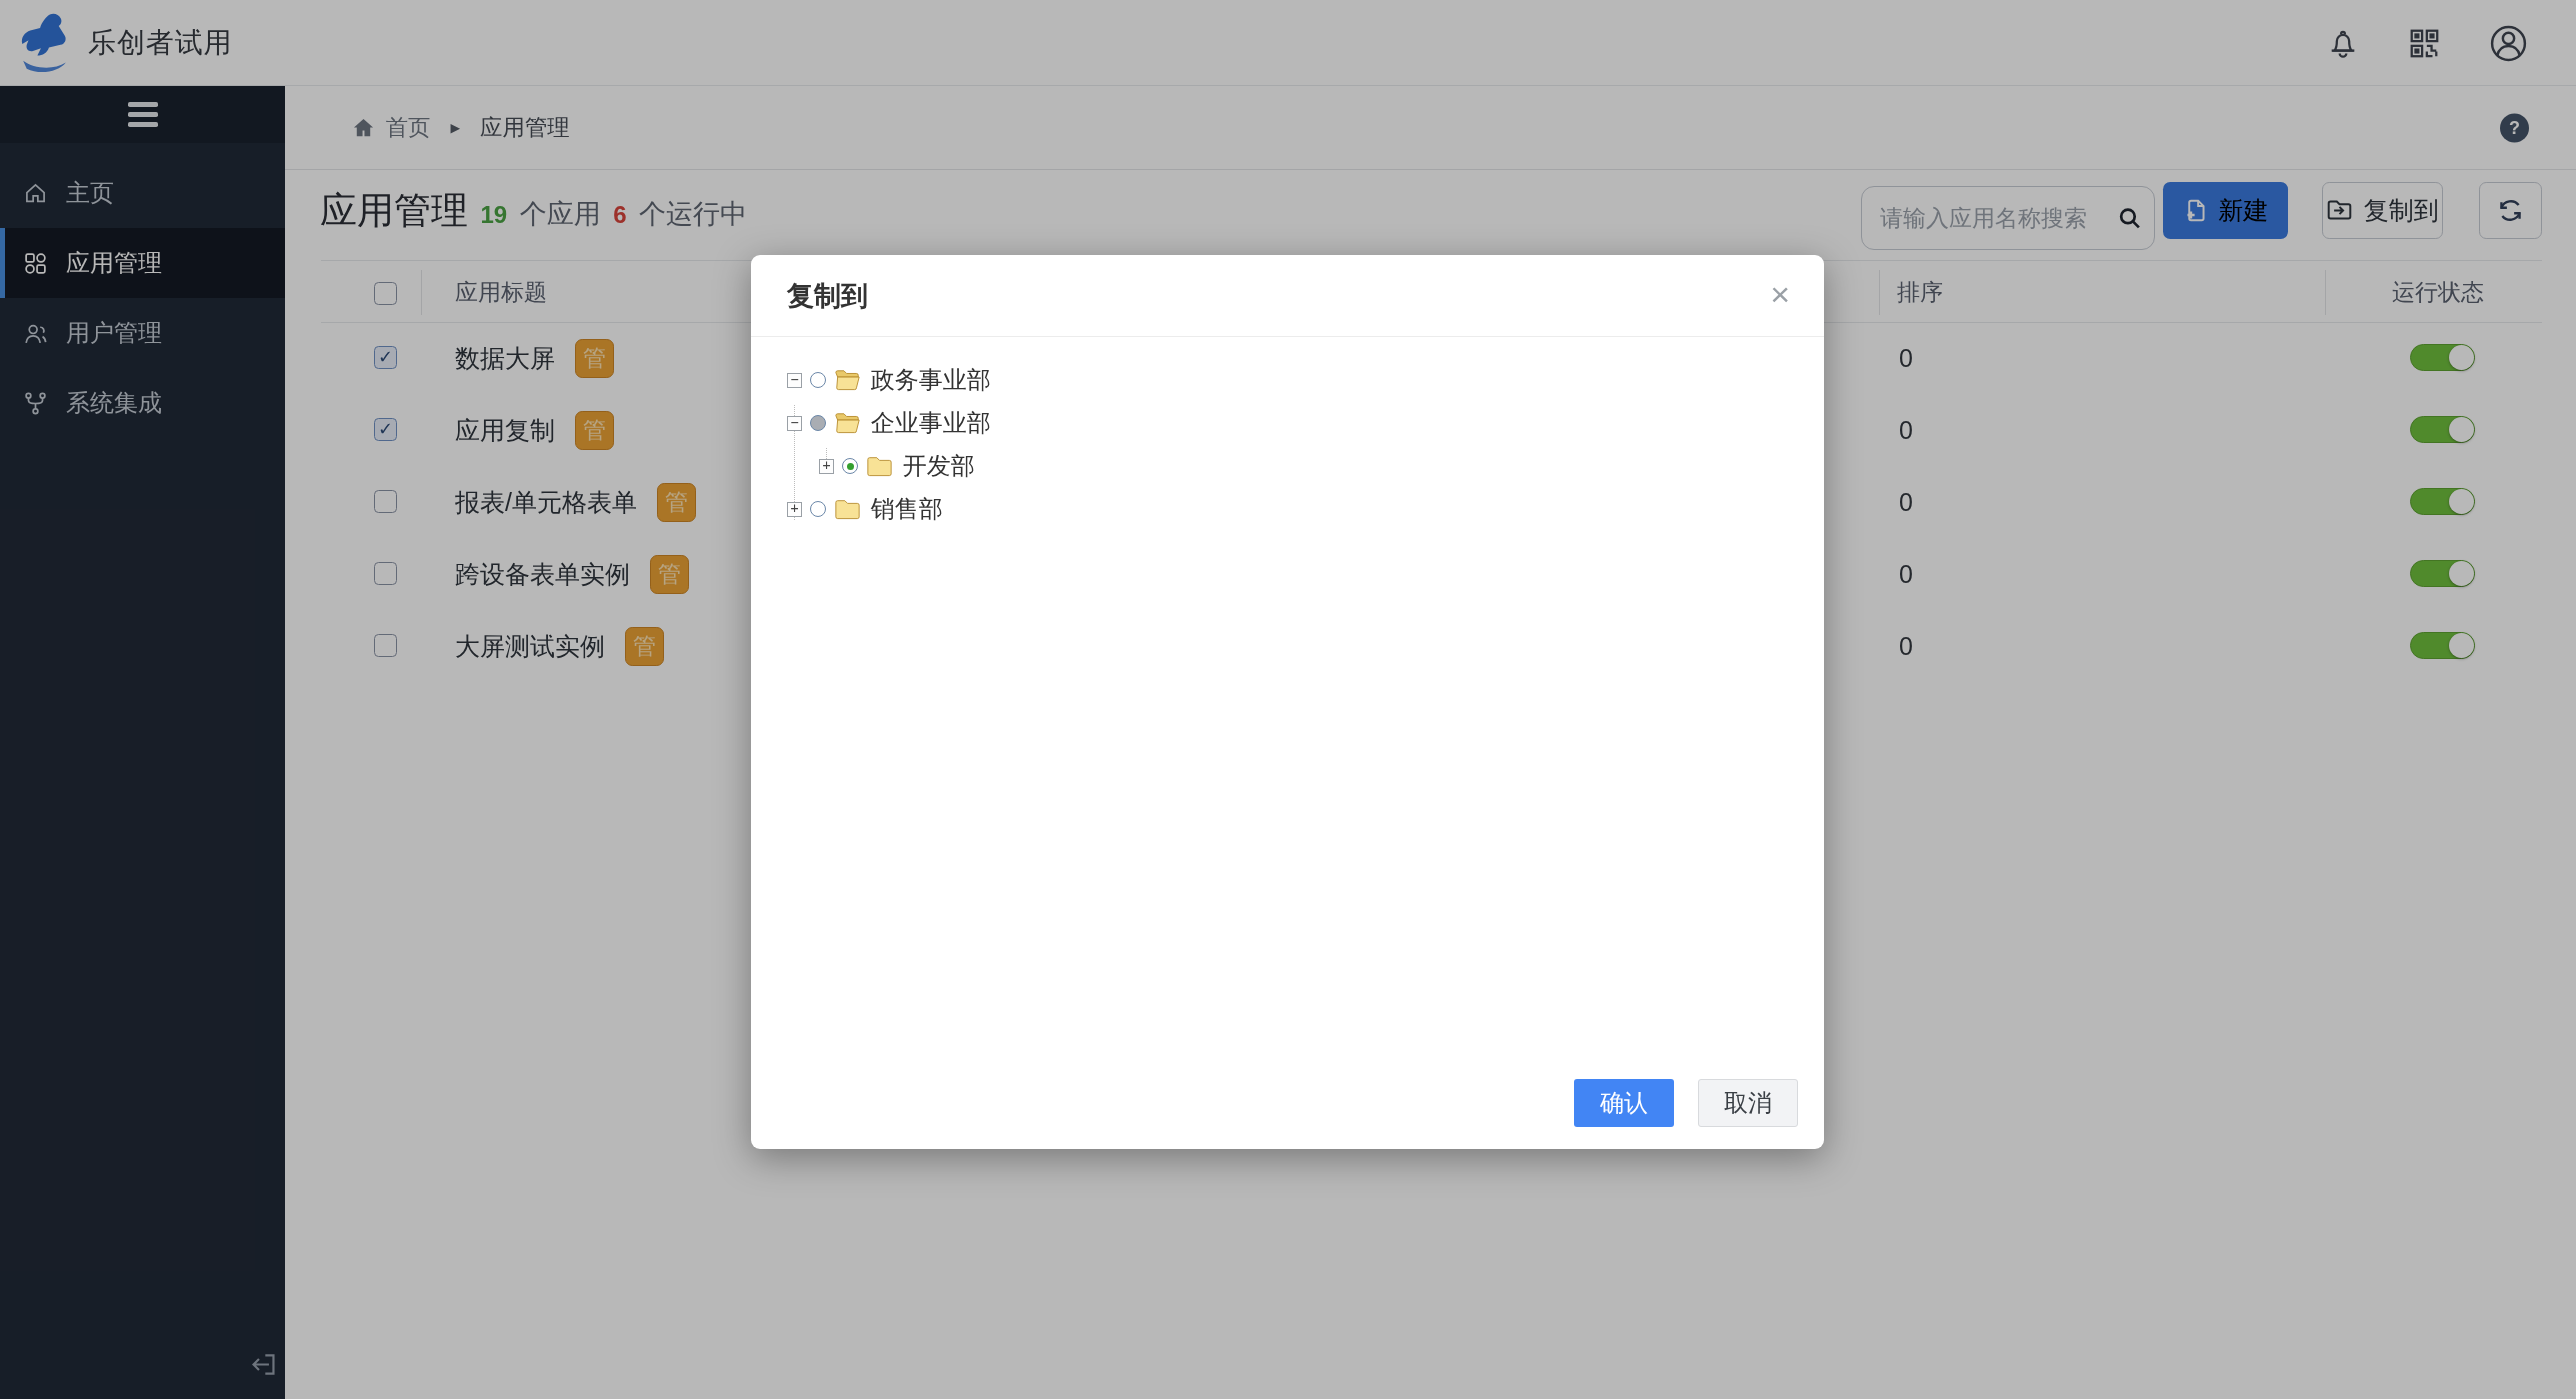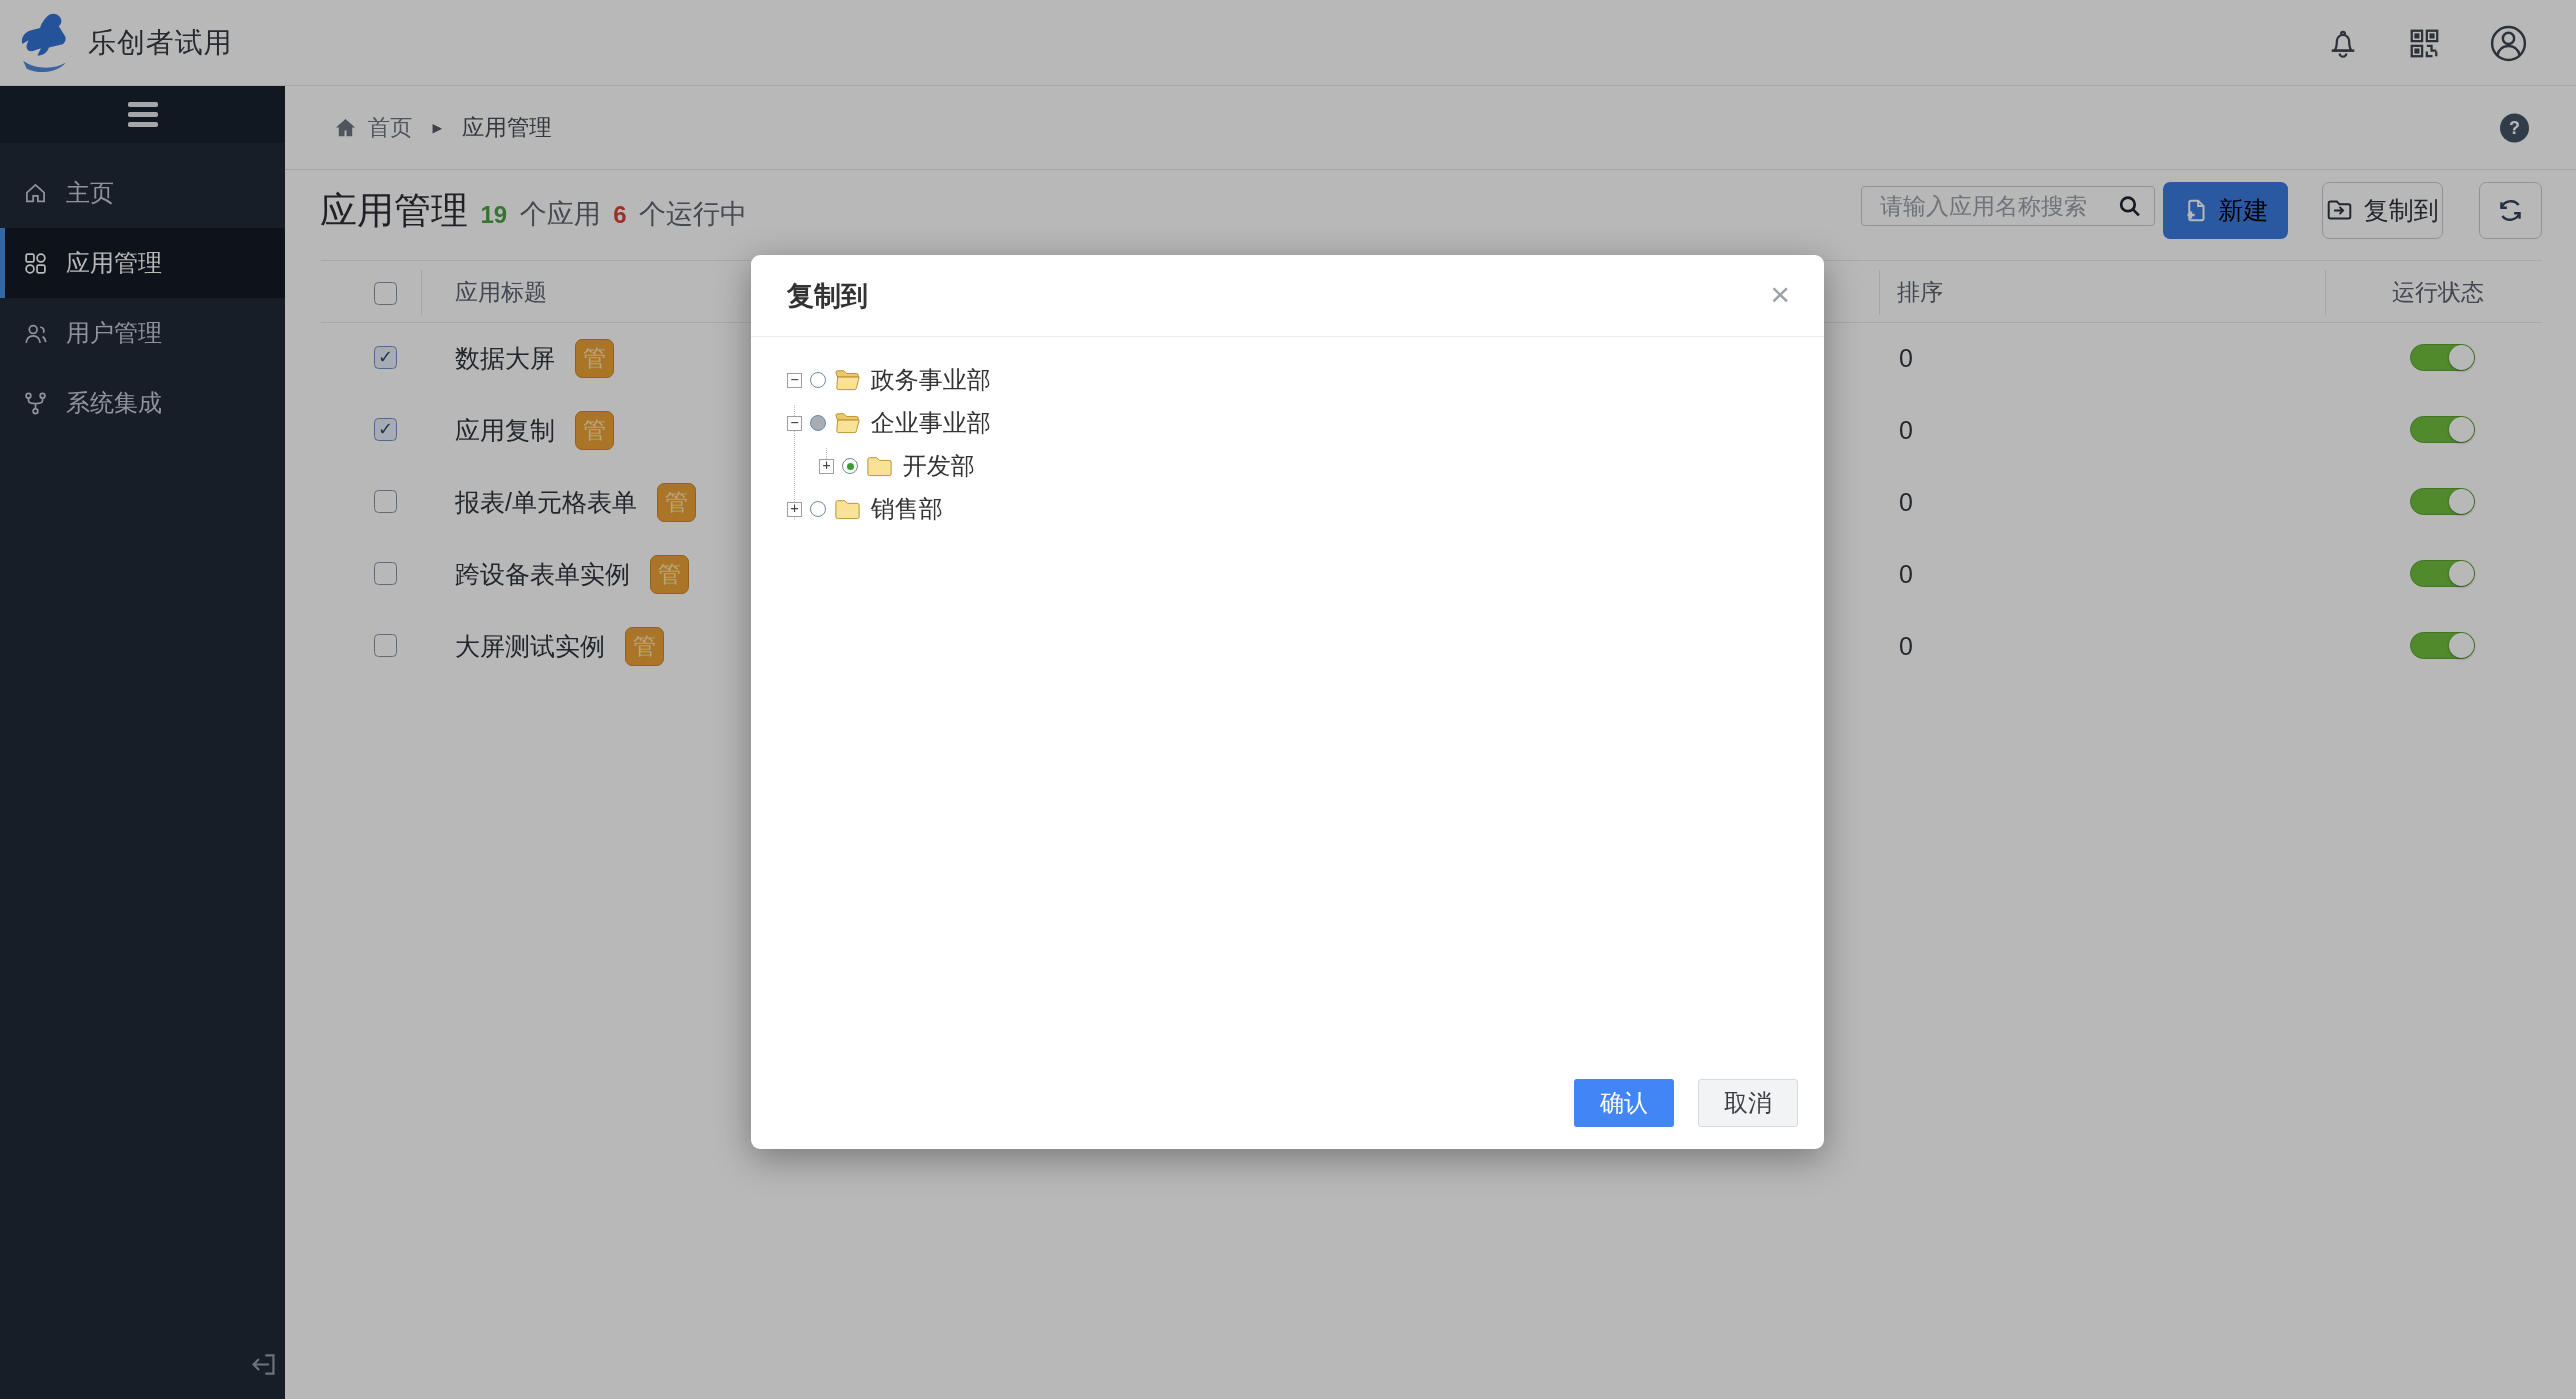--- a/index.html
+++ b/index.html
@@ -34,37 +34,37 @@
   .menu-item .mi-label { margin-left:18px; font-size:24px; }
   .menu-item.active { background:#141a24; color:#fff; }
   .menu-item.active::before { content:""; position:absolute; left:0; top:0; bottom:0;
                               width:5.4px; background:#4a90e2; }
   .mi-chevron { position:absolute; right:23px; top:50%; transform:translateY(-50%); }
   .collapse-btn { position:absolute; right:7.2px; bottom:20px; cursor:pointer; }
 
   
   .main { position:absolute; left:285px; top:86px; right:0; bottom:0; background:#fff; }
   .crumb-bar { position:relative; height:84px; border-bottom:0.9px solid #e3e5e8;
-               display:flex; align-items:center; padding-left:49px; }
+               display:flex; align-items:center; padding-left:67px; }
   .crumb-bar .crumb-home-label { font-size:22.4px; color:#6e7682; margin-left:10.7px; cursor:pointer; }
   .crumb-sep { font-size:12.5px; color:#555c66; margin:0 20px; }
   .crumb-current { font-size:22.4px; color:#474d56; }
   .help-circle { position:absolute; right:47px; top:50%; transform:translateY(-50%);
                  width:29px; height:29px; border-radius:50%; background:#455468;
                  color:#fff; font-size:18px; font-weight:bold; text-align:center;
                  line-height:29px; cursor:pointer; }
 
   .title-row { position:absolute; left:35px; top:100px; display:flex; align-items:baseline; gap:12.5px; }
   .page-title { font-size:37px; font-weight:500; color:#2b2f36; }
   .stat-num-green { font-size:24px; font-weight:bold; }
   .stat-num-red   { font-size:24px; font-weight:bold; }
   .stat-txt { font-size:27px; color:#5f6672; }
 
-  .search-box { position:absolute; left:1576px; top:100px; width:294px; height:40px;
-                border:0.9px solid #c7ccd4; border-radius:4px; background:#fff; }
+  .search-box { position:absolute; left:1576px; top:100px; width:294px; height:64px;
+                border:0.9px solid #c7ccd4; border-radius:13px; background:#fff; }
   .search-box input { position:absolute; inset:0; border:none; outline:none; background:transparent;
                       font-size:23px; color:#333; padding:0 48px 0 18px;
                       font-family:"Liberation Sans","DejaVu Sans",sans-serif; }
   .search-box input::placeholder { color:#9aa1ab; }
   .search-glass { position:absolute; right:12.5px; top:50%; transform:translateY(-50%); cursor:pointer; }
 
   .btn { position:absolute; top:96px; height:57px; border-radius:7.2px; display:flex;
          align-items:center; justify-content:center; gap:10.7px; font-size:25px; cursor:pointer; }
   .btn-new  { left:1878px; width:125px; background:#3b7be0; color:#000000; }
   .btn-copy { left:2037px; width:121px; background:#fff; color:#2f353d; border:0.9px solid #c7ccd4; }

